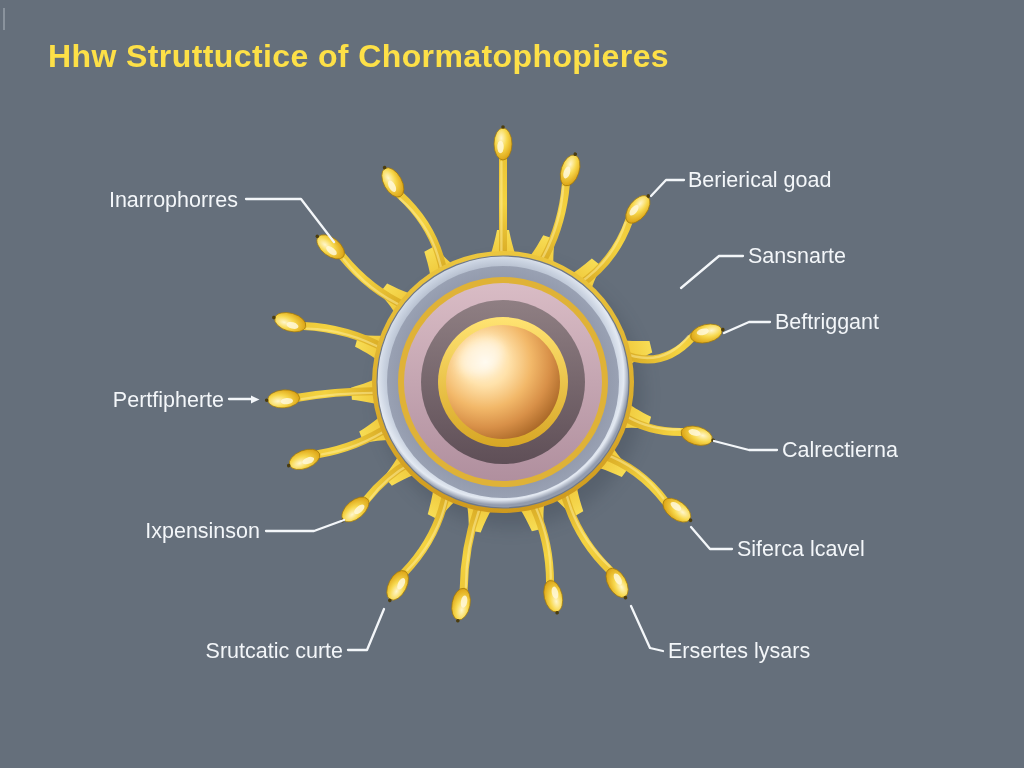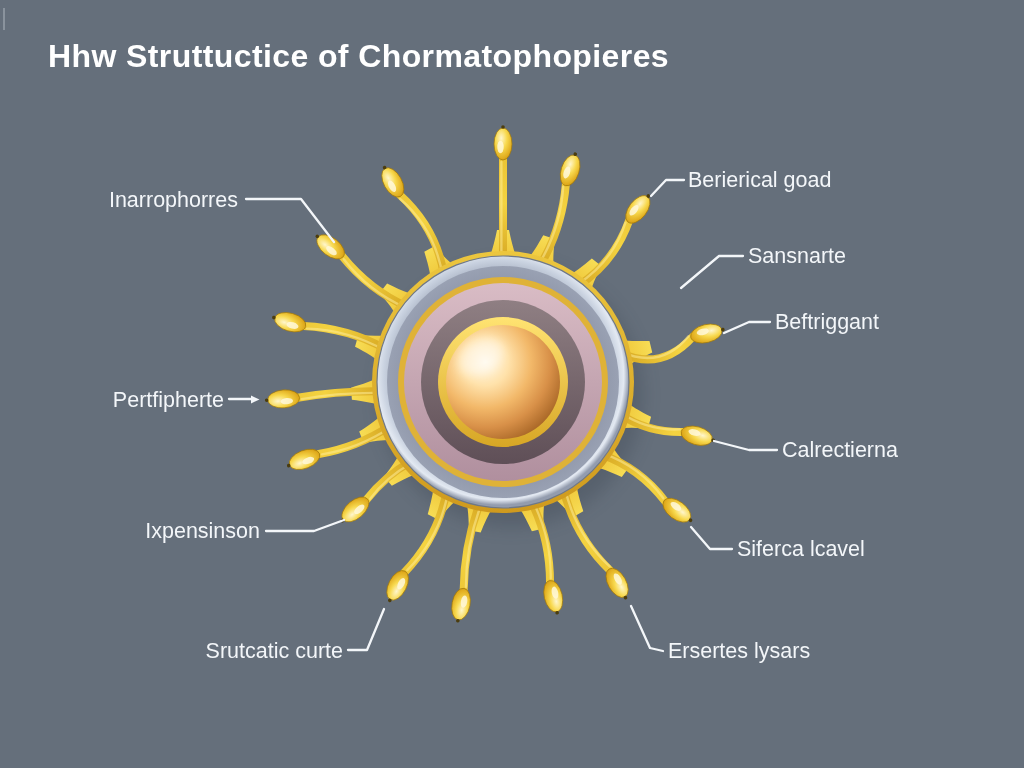--- a/index.html
+++ b/index.html
@@ -1,20 +1,20 @@
 <!DOCTYPE html>
 <html><head>
 <meta charset="utf-8">
 <style>
   html,body{margin:0;padding:0;}
   body{width:1024px;height:768px;overflow:hidden;background:#656f7b;
        font-family:"Liberation Sans",sans-serif;}
   .stage{position:relative;width:1024px;height:768px;background:#656f7b;}
   .title{position:absolute;left:48px;top:38px;margin:0;font-size:32px;font-weight:bold;
-         color:#ffffff;letter-spacing:.4px;}
+         color:#fde047;letter-spacing:.4px;}
   .artifact{position:absolute;left:3px;top:8px;width:2px;height:22px;background:#9aa3ad;opacity:.7;}
   svg{position:absolute;left:0;top:0;}
   .part-label{fill:#f3f6f9;font-size:21.5px;font-family:"Liberation Sans",sans-serif;}
   .leader{stroke:#f3f6f9;stroke-width:2.3;fill:none;stroke-linecap:round;stroke-linejoin:round;}
 </style>
 </head>
 <body>
 
 <div class="stage">
   <div class="artifact"></div>

